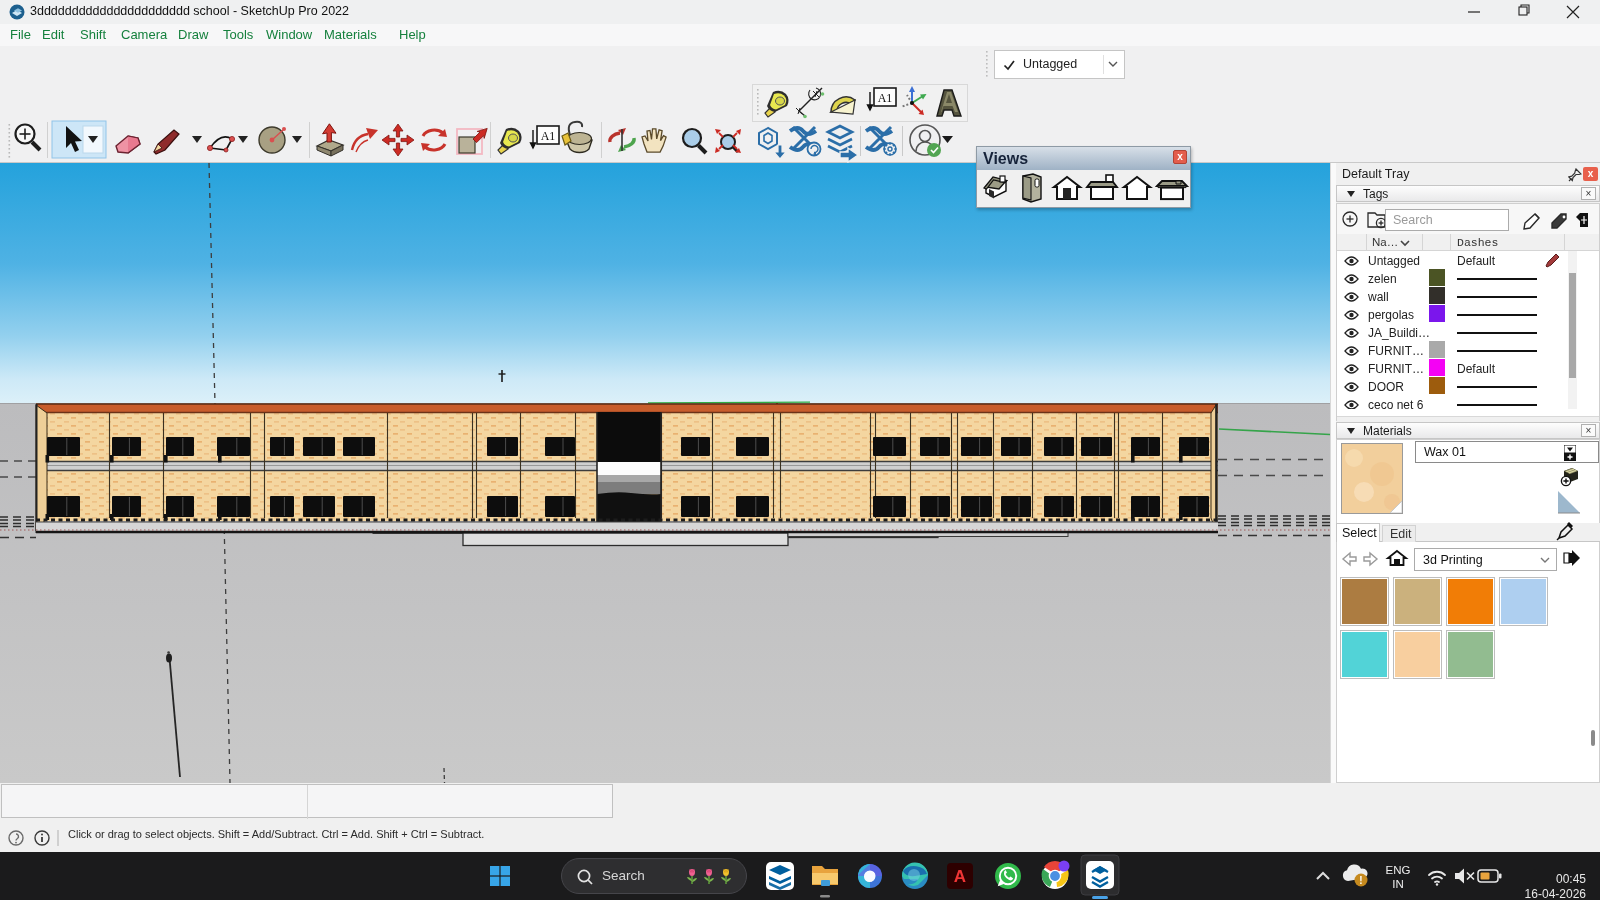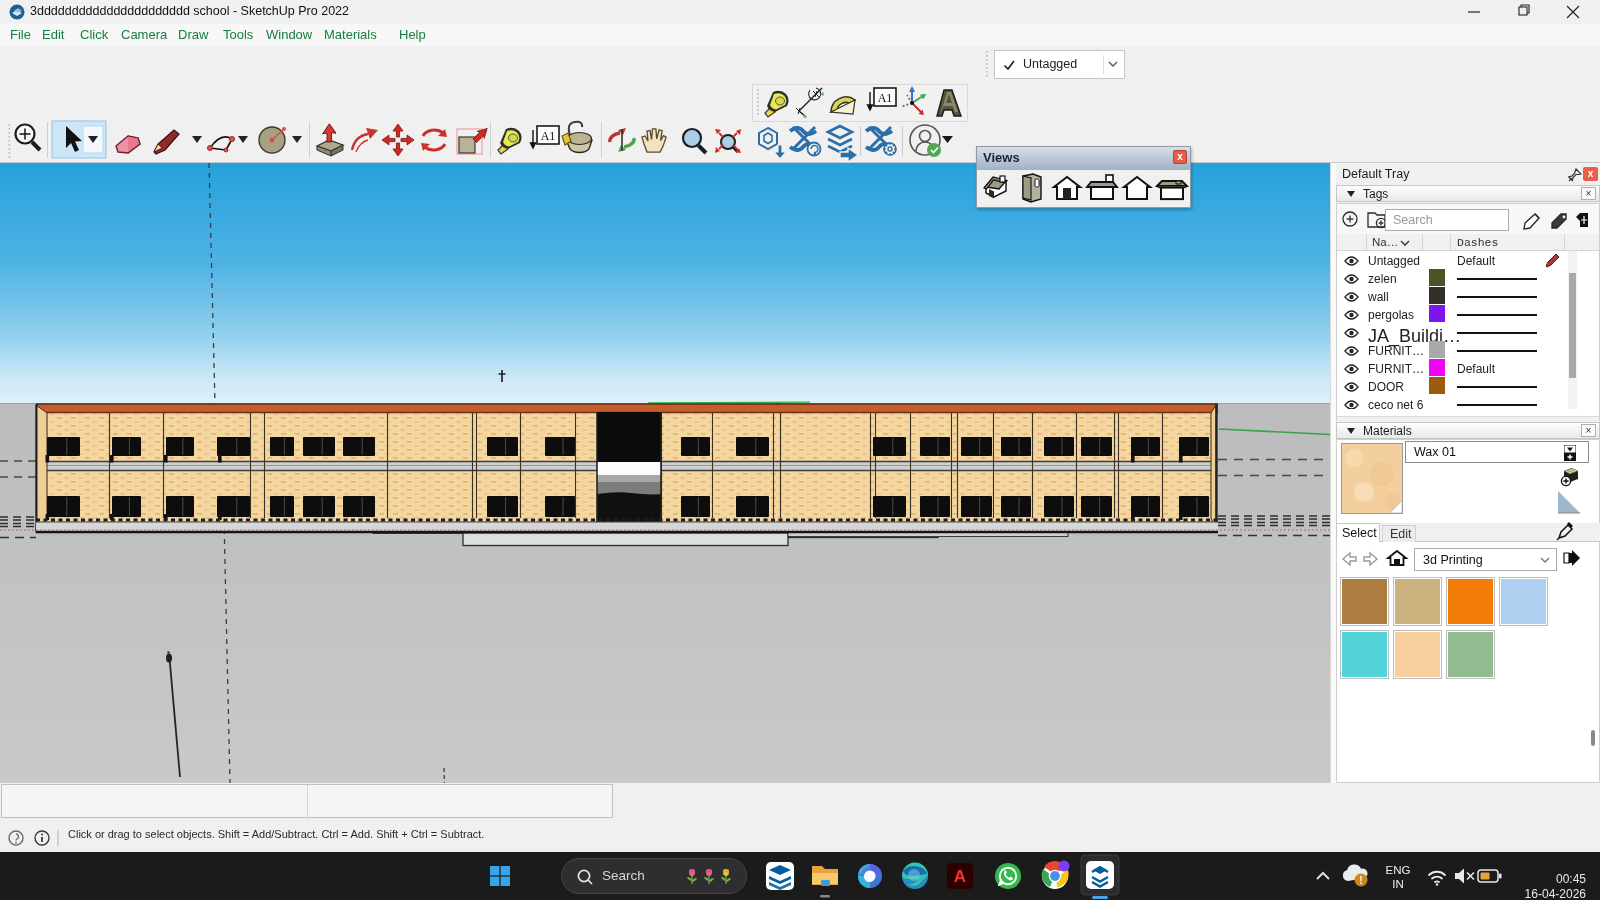--- a/index.html
+++ b/index.html
@@ -15,21 +15,21 @@
 
 #combo { left:994px; top:50px; width:131px; height:29px; background:#fff; border:1px solid #c5c5c5; }
 #combo .chev { position:absolute; right:3px; top:4px; width:18px; height:19px; border-left:1px solid #e0e0e0; color:#555; font-size:11px; text-align:center; line-height:19px;}
 #combo .lbl { position:absolute; left:28px; top:6px; font-size:12.5px; color:#222; }
 
 #viewport { left:0; top:163px; width:1330px; height:620px; overflow:hidden; }
 #gapstrip { left:1330px; top:163px; width:6px; height:620px; background:#fafafa; border-left:1px solid #d8d8d8;}
 
 #views { left:976px; top:146px; width:215px; height:62px; background:#f0f0f0; border:1px solid #8e9aa5; box-shadow:1px 2px 3px rgba(0,0,0,.25); }
 #views .tbar { position:absolute; left:0; top:0; width:213px; height:23px; background:linear-gradient(180deg,#d7dfe8,#9fb2c5); }
-#views .vtitle { position:absolute; left:6px; top:3px; font-size:13px; font-weight:bold; color:#16233a; }
+#views .vtitle { position:absolute; left:6px; top:3px; font-size:16px; font-weight:bold; color:#16233a; }
 #views .vx { position:absolute; right:3px; top:3px; width:14px; height:14px; background:#e35d4c; border:1px solid #b24335; border-radius:2px; color:#fff; font-size:10px; line-height:12px; text-align:center; font-weight:bold;}
 
 #tray { left:1336px; top:163px; width:264px; height:620px; background:#f0f0f0; }
 .trayhdr { position:absolute; left:0px; width:264px; height:17px; background:linear-gradient(180deg,#fdfdfd,#e9e9ea); border:1px solid #c6c6c6; font-size:12px; color:#1a1a1a; }
 .trayhdr .tri { position:absolute; left:10px; top:5px; width:0; height:0; border-left:4px solid transparent; border-right:4px solid transparent; border-top:6px solid #222; }
 .trayhdr .htxt { position:absolute; left:26px; top:1px; font-weight:400; }
 .trayhdr .hx { position:absolute; right:3px; top:1px; width:15px; height:13px; background:#fafafa; border:1px solid #b0b0b0; font-size:10px; line-height:11px; text-align:center; color:#333; }
 
 #measure { left:0; top:783px; width:1600px; height:38px; background:#f0f0f0; }
 #measbox { position:absolute; left:1px; top:1px; width:612px; height:34px; background:#f5f5f6; border:1px solid #c0c0c0; }
@@ -57,21 +57,21 @@
 
 <svg class="abs" style="left:9px;top:4px;width:16px;height:16px" viewBox="0 0 16 16">
   <circle cx="8" cy="8" r="7.5" fill="#1c5f8e"></circle>
   <path d="M3 9 l5-3 5 3-5 3z" fill="#cfe6f5"></path>
   <path d="M5 6.5 l4-2.3 4 2.3-4 2.3z" fill="#8fc1e0"></path>
 </svg>
 
 <div class="abs" id="menubar"></div>
 <div class="menuitem" style="left:10px">File</div>
 <div class="menuitem" style="left:42px">Edit</div>
-<div class="menuitem" style="left:80px">Click</div>
+<div class="menuitem" style="left:80px">Shift</div>
 <div class="menuitem" style="left:121px">Camera</div>
 <div class="menuitem" style="left:178px">Draw</div>
 <div class="menuitem" style="left:223px">Tools</div>
 <div class="menuitem" style="left:266px">Window</div>
 <div class="menuitem" style="left:324px">Materials</div>
 <div class="menuitem" style="left:399px">Help</div>
 
 <div class="abs" id="chrome"></div>
 <svg class="abs" style="left:985px;top:50px;width:4px;height:30px">
     <g fill="#bdbdbd">
@@ -651,21 +651,21 @@
       <path d="M1 5 q6.5-8 13 0 q-6.5 8 -13 0 z" fill="none" stroke="#222" stroke-width="1.3"></path>
       <circle cx="7.5" cy="5" r="2.2" fill="#222"></circle>
     </svg>
 <div class="abs" style="left:32px;top:145px;font-size:12px;color:#222;white-space:nowrap;">pergolas</div>
 <div class="abs" style="left:93px;top:142px;width:16px;height:17px;background:#7b16ec;"></div>
 <div class="abs" style="left:121px;top:151px;width:80px;height:2px;background:#111;"></div>
 <svg class="abs" style="left:8px;top:165px;width:15px;height:10px" viewBox="0 0 15 10">
       <path d="M1 5 q6.5-8 13 0 q-6.5 8 -13 0 z" fill="none" stroke="#222" stroke-width="1.3"></path>
       <circle cx="7.5" cy="5" r="2.2" fill="#222"></circle>
     </svg>
-<div class="abs" style="left:32px;top:163px;font-size:18px;color:#222;white-space:nowrap;">JA_Buildi…</div>
+<div class="abs" style="left:32px;top:163px;font-size:12px;color:#222;white-space:nowrap;">JA_Buildi…</div>
 <div class="abs" style="left:121px;top:169px;width:80px;height:2px;background:#111;"></div>
 <svg class="abs" style="left:8px;top:183px;width:15px;height:10px" viewBox="0 0 15 10">
       <path d="M1 5 q6.5-8 13 0 q-6.5 8 -13 0 z" fill="none" stroke="#222" stroke-width="1.3"></path>
       <circle cx="7.5" cy="5" r="2.2" fill="#222"></circle>
     </svg>
 <div class="abs" style="left:32px;top:181px;font-size:12px;color:#222;white-space:nowrap;">FURNIT…</div>
 <div class="abs" style="left:93px;top:178px;width:16px;height:17px;background:#a9a9a9;"></div>
 <div class="abs" style="left:121px;top:187px;width:80px;height:2px;background:#111;"></div>
 <svg class="abs" style="left:8px;top:201px;width:15px;height:10px" viewBox="0 0 15 10">
       <path d="M1 5 q6.5-8 13 0 q-6.5 8 -13 0 z" fill="none" stroke="#222" stroke-width="1.3"></path>
@@ -699,21 +699,21 @@
 <div class="abs" style="left:0px;top:276px;width:264px;height:344px;background:#fff;border:1px solid #cfcfcf;"></div>
 <div class="abs" style="left:5px;top:280px;width:62px;height:71px;background:#f2cf9c;border:1px solid #9a9a9a;">
 <svg width="60" height="69">
         <rect width="60" height="69" fill="#f2cf9c"></rect>
 <circle cx="12" cy="14" r="9" fill="#f6dcb2" opacity="0.8"></circle>
         <circle cx="40" cy="30" r="12" fill="#eec38a" opacity="0.55"></circle>
 <circle cx="22" cy="48" r="10" fill="#f7debc" opacity="0.8"></circle>
         <circle cx="50" cy="58" r="8" fill="#eec08a" opacity="0.5"></circle>
 <path d="M60 69 l-12 0 12-12 z" fill="#fff" stroke="#c9c9c9" stroke-width="1"></path>
       </svg></div>
-<div class="abs" style="left:69px;top:278px;width:184px;height:22px;background:#fff;border:1px solid #8a8a8a;">
+<div class="abs" style="left:79px;top:278px;width:184px;height:22px;background:#fff;border:1px solid #8a8a8a;">
       <span style="position:absolute;left:8px;top:3px;font-size:12.5px;color:#111;">Wax 01</span>
     </div>
 <svg class="abs" style="left:228px;top:282px;width:12px;height:16px" viewBox="0 0 12 16">
 <rect x="0" y="0" width="12" height="8" fill="#fff" stroke="#111"></rect>
       <path d="M3 2.5 l6 0 -3 4 z" fill="#111"></path>
 <rect x="0" y="8" width="12" height="8" fill="#111"></rect>
       <path d="M6 9.5 l0 5 m-2.5-2.5 l5 0" stroke="#fff" stroke-width="1.4"></path>
 </svg>
 <svg class="abs" style="left:224px;top:304px;width:20px;height:20px" viewBox="0 0 20 20">
 <path d="M4 4 l8-3 6 3 0 8 -8 3 -6-3 z" fill="#23231a"></path>

